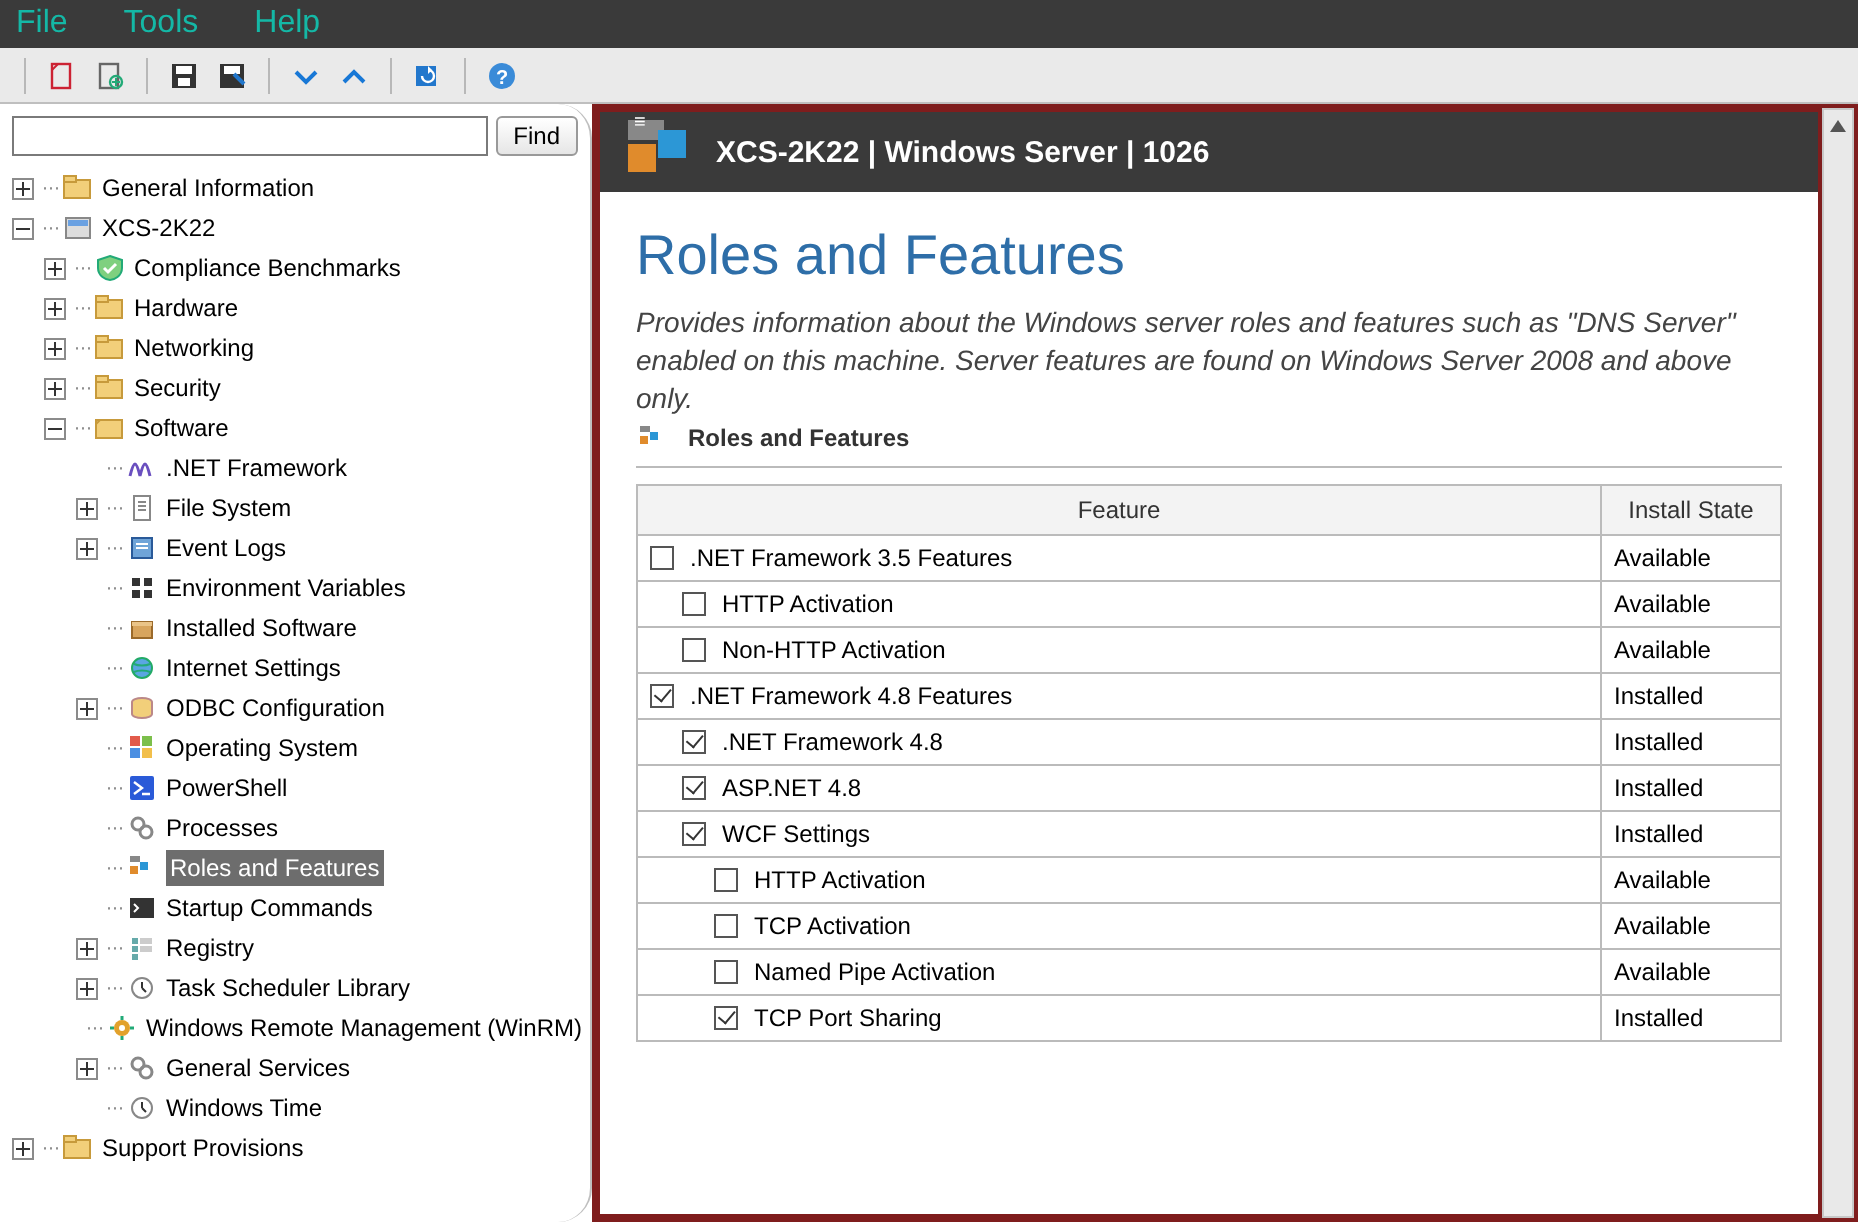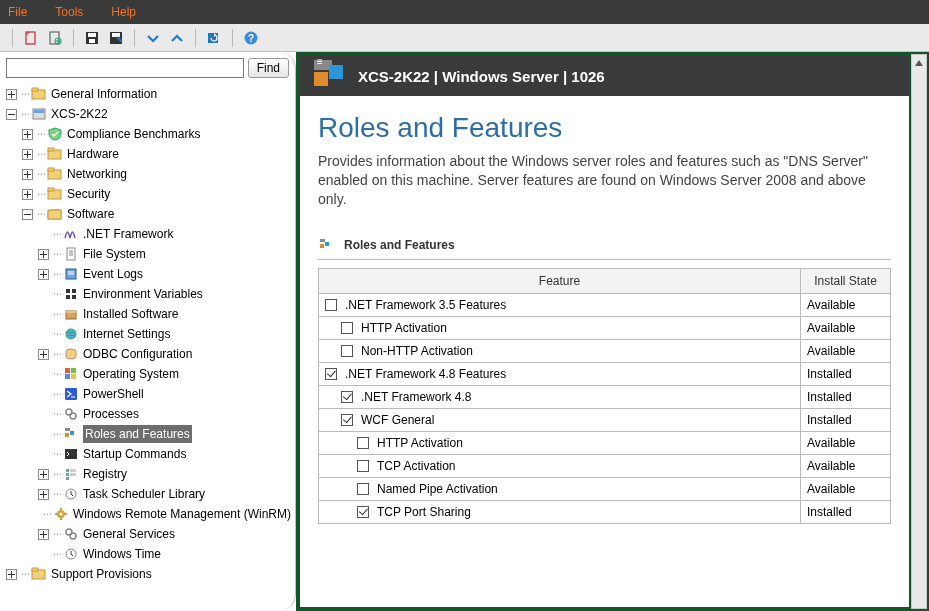--- a/index.html
+++ b/index.html
@@ -1,53 +1,53 @@
 <!DOCTYPE html>
 <html><head>
 <meta charset="utf-8">
 <style>
   * { box-sizing: border-box; margin: 0; padding: 0; }
   html, body { width: 929px; height: 611px; font-family: "Segoe UI", Arial, sans-serif; font-size: 12px; background: #fff; overflow: hidden; }
   .menubar { background: #3a3a3a; height: 24px; display: flex; align-items: center; padding: 0 8px; }
-  .menubar span { color: #f97316; font-size: 12px; margin-right: 28px; cursor: default; }
+  .menubar span { color: #14b8a6; font-size: 16px; margin-right: 28px; cursor: default; }
   .toolbar { background: #eaeaea; height: 28px; display: flex; align-items: center; padding: 0 8px; gap: 4px; border-bottom: 1px solid #bfbfbf; }
   .toolbar .sep { width: 1px; height: 18px; background: #b8b8b8; margin: 0 4px; }
   .tb-btn { width: 20px; height: 20px; display: flex; align-items: center; justify-content: center; cursor: pointer; }
   .body-split { display: flex; height: calc(611px - 24px - 28px); }
   .left-pane { width: 296px; border-right: 1px solid #bfbfbf; display: flex; flex-direction: column; background: #fff; border-radius: 17px; }
   .search-row { padding: 6px 6px 4px 6px; display: flex; gap: 4px; }
   .search-input { flex: 1; border: 1px solid #7a7a7a; height: 20px; padding: 0 4px; font-size: 12px; }
   .find-btn { border: 1px solid #999; background: linear-gradient(#fff,#e6e6e6); border-radius: 3px; height: 20px; padding: 0 8px; font-size: 12px; cursor: pointer; }
   .tree { flex: 1; overflow: auto; padding: 2px 4px 8px 4px; line-height: 18px; }
   .tree ul { list-style: none; margin: 0; padding-left: 16px; }
   .tree > ul { padding-left: 2px; }
   .node { display: flex; align-items: center; height: 20px; white-space: nowrap; cursor: default; }
   .exp { width: 11px; height: 11px; border: 1px solid #8b8b8b; background: #fff; display: inline-flex; align-items: center; justify-content: center; margin-right: 4px; position: relative; }
   .exp::before { content:""; position:absolute; width:7px; height:1px; background:#333; left:1px; top:4px; }
   .exp.plus::after { content:""; position:absolute; width:1px; height:7px; background:#333; left:4px; top:1px; }
   .noexp { width: 11px; margin-right: 4px; display:inline-block; }
   .dots { color:#888; margin-right:2px; font-size:9px; letter-spacing:-1px; }
   .ticon { width: 16px; height: 16px; margin-right: 4px; display: inline-flex; align-items: center; justify-content: center; flex-shrink:0; }
   .node-label { font-size: 12px; }
   .node-label.sel { background: #6d6d6d; color: #fff; padding: 0 2px; }
-  .right-pane { flex: 1; background: #14532d; padding: 0; position: relative; }
+  .right-pane { flex: 1; background: #7f1d1d; padding: 0; position: relative; }
   .right-scroll { position:absolute; right:2px; top:2px; bottom:2px; width:16px; background:#e9e9e9; border:1px solid #c8c8c8; }
   .right-scroll .thumb-up { position:absolute; top:0; left:0; right:0; height:16px; display:flex; align-items:center; justify-content:center; }
   .right-scroll .thumb-up::before { content:""; border-left:4px solid transparent; border-right:4px solid transparent; border-bottom:6px solid #555; }
   .content-card { margin: 4px 20px 4px 4px; background:#fff; height: calc(100% - 8px); overflow:hidden; }
   .card-header { background:#3a3a3a; color:#fff; height:40px; display:flex; align-items:center; padding:0 14px; gap:12px; }
   .hdr-icon { width:32px; height:32px; position:relative; }
   .hdr-icon .bar { position:absolute; left:0; top:0; width:18px; height:10px; background:#888; }
   .hdr-icon .bar::after { content:"≡"; position:absolute; left:3px; top:-4px; color:#fff; font-size:10px; }
   .hdr-icon .sq1 { position:absolute; left:0; top:12px; width:14px; height:14px; background:#e08b2c; }
   .hdr-icon .sq2 { position:absolute; left:15px; top:5px; width:14px; height:14px; background:#2c97d6; }
   .hdr-text { font-weight:600; font-size:15px; }
   .card-body { padding: 16px 18px 0 18px; }
   .title { color:#2e6ea8; font-size:28px; font-weight:400; margin-bottom:8px; }
-  .desc { color:#444; font-size:14px; line-height:1.35; margin-bottom:28px; }
+  .desc { color:#444; font-size:14px; line-height:1.35; margin-bottom:2px;font-style:italic; }
   .section-label { display:flex; align-items:center; gap:6px; font-size:12px; font-weight:700; color:#333; border-bottom:1px solid #bbb; padding-bottom:6px; }
   .feat-table { width:100%; border-collapse:collapse; margin-top:8px; font-size:12px; }
   .feat-table th { background:#f3f3f3; border:1px solid #bbb; padding:5px 6px; font-weight:400; color:#333; }
   .feat-table td { border:1px solid #bbb; padding:4px 6px; }
   .feat-cell { display:flex; align-items:center; }
   .cb { width:12px; height:12px; border:1px solid #555; margin-right:8px; display:inline-flex; align-items:center; justify-content:center; background:#fff; flex-shrink:0; }
   .cb.checked::before { content:""; width:4px; height:7px; border-right:1.5px solid #333; border-bottom:1.5px solid #333; transform:rotate(40deg) translate(-1px,-1px); }
   .indent1 { width:16px; display:inline-block; }
   .indent2 { width:32px; display:inline-block; }
   .state-col { width:90px; }
@@ -553,21 +553,31 @@
                     <span>.NET Framework 4.8</span>
                   </div>
                 </td>
                 <td>Installed</td>
               </tr>
               <tr>
                 <td>
                   <div class="feat-cell">
                     <span class="indent1"></span>
                     <span class="cb checked"></span>
-                    <span>WCF General</span>
+                    <span>ASP.NET 4.8</span>
+                  </div>
+                </td>
+                <td>Installed</td>
+              </tr>
+              <tr>
+                <td>
+                  <div class="feat-cell">
+                    <span class="indent1"></span>
+                    <span class="cb checked"></span>
+                    <span>WCF Settings</span>
                   </div>
                 </td>
                 <td>Installed</td>
               </tr>
               <tr>
                 <td>
                   <div class="feat-cell">
                     <span class="indent2"></span>
                     <span class="cb"></span>
                     <span>HTTP Activation</span>

